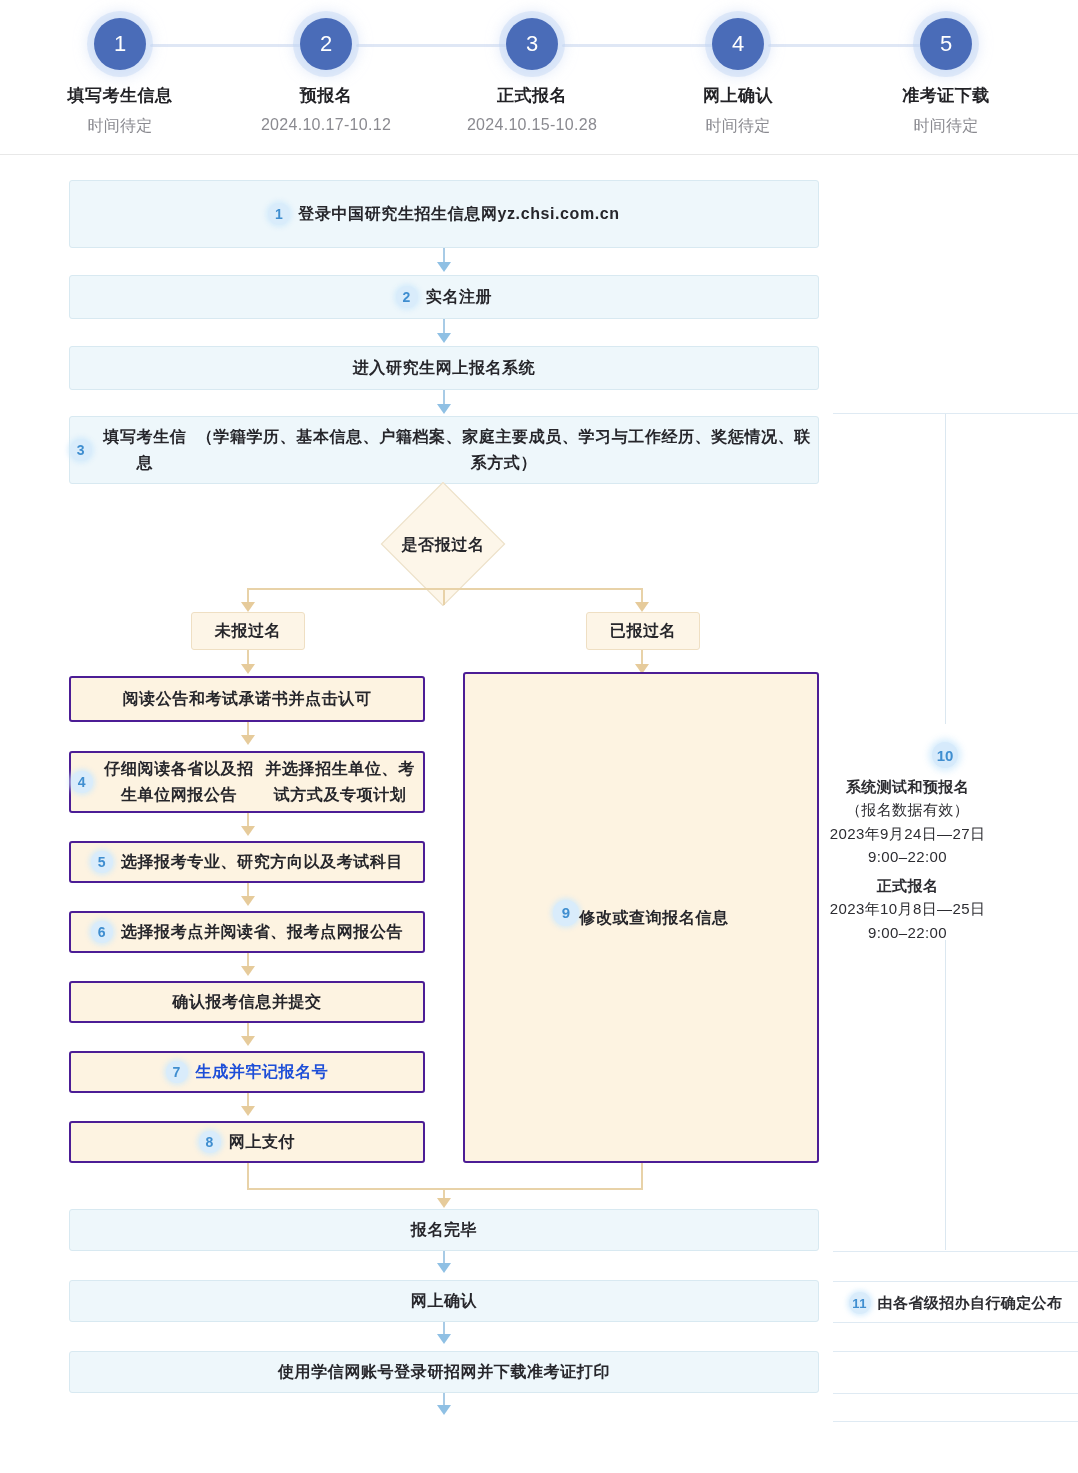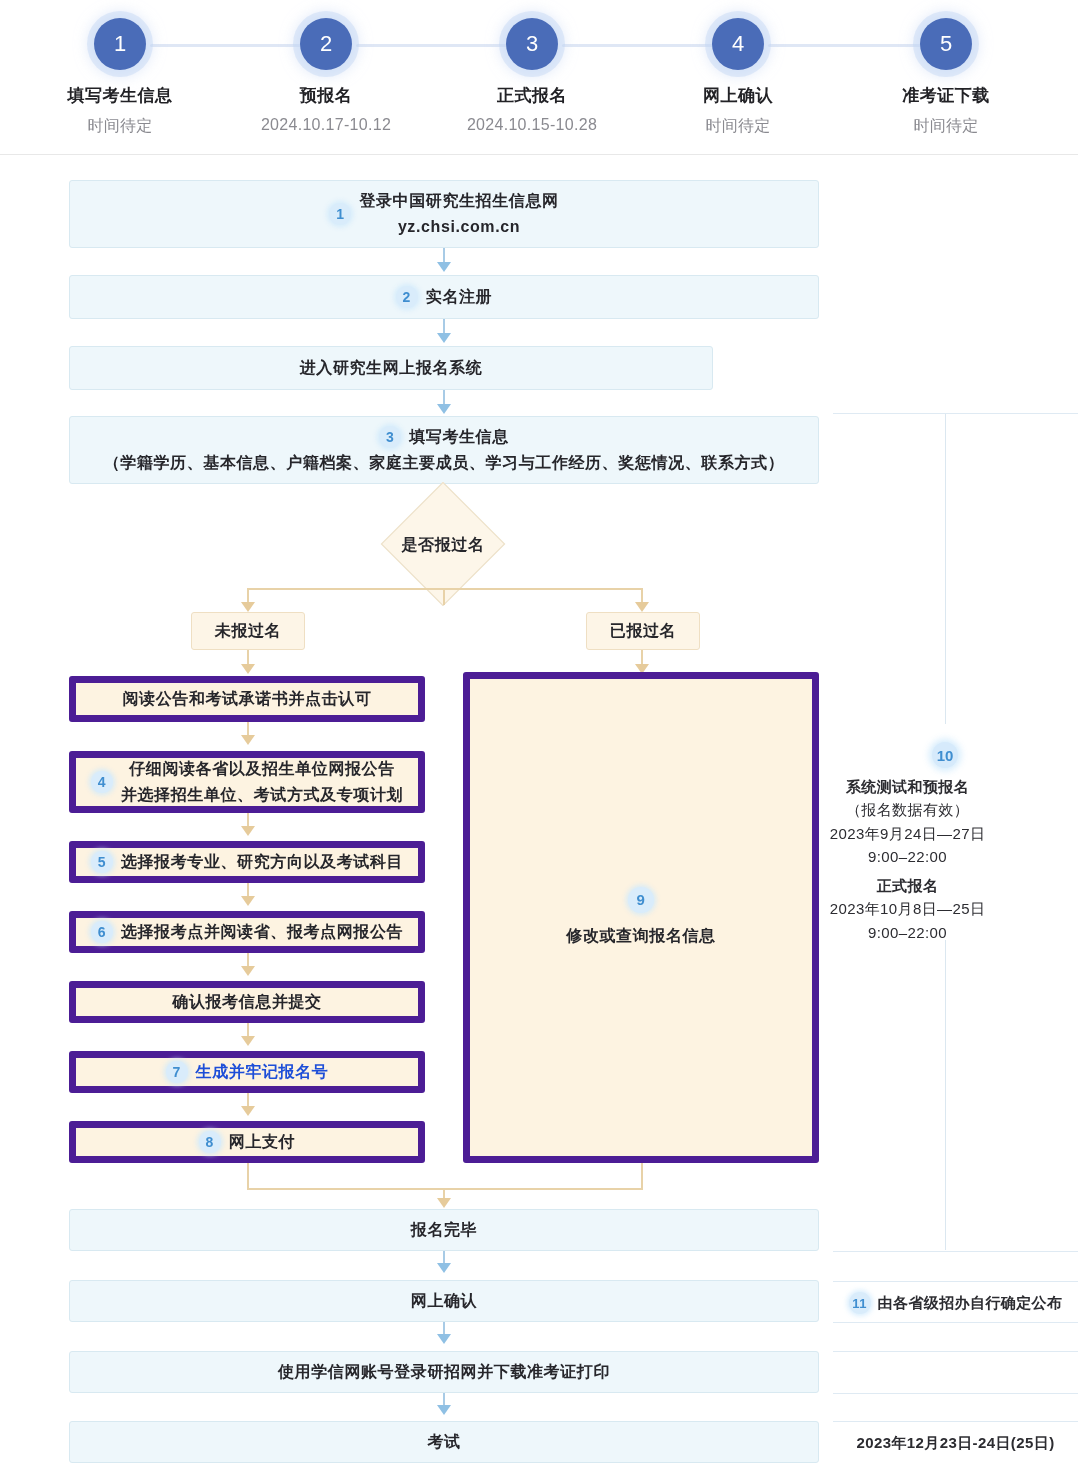--- a/index.html
+++ b/index.html
@@ -39,21 +39,21 @@
   .box {
     position: absolute;
     display: flex; align-items: center; justify-content: center;
     text-align: center;
     border-radius: 3px;
     font-size: 16px; color: #26262b; font-weight: 700;
     letter-spacing: 0.6px;
     line-height: 1.6;
   }
   .box.blue  { background: #eef7fb; border: 1px solid #d8e9f1; }
-  .box.cream { background: #fdf3e1; border: 7px solid #4c1d95; }
+  .box.cream { background: #fdf3e1; border: 2px solid #4c1d95; }
   .box.plain-cream { background: #fdf5e7; border: 1px solid #efdfc3; }
 
   .diamond {
     position: absolute;
     background: #fdf6e9;
     border: 1px solid #ecdfc6;
     transform: rotate(45deg);
   }
   .diamond-label {
     position: absolute; text-align: center;
@@ -65,21 +65,21 @@
     display: inline-flex; align-items: center; justify-content: center;
     width: 22px; height: 22px; border-radius: 50%;
     background: #d9ecfb; color: #3f8ed0;
     font-size: 14px; font-weight: 700;
     margin-right: 8px; flex: 0 0 auto;
     box-shadow: 0 0 5px 2px rgba(208,234,252,0.85);
   }
   .badge.lg { width: 26px; height: 26px; font-size: 15px; }
 
   .box-inner { display: flex; align-items: center; justify-content: center; }
-  .box-stack { display: flex; flex-direction: column; align-items: center; }
+  .box-stack { display: flex; flex-direction: row; align-items: center; }
   .red { color: #1d4ed8; }
 
   
   .conn { position: absolute; }
   .v-blue  { width: 2px; background: #a8cbe6; }
   .v-cream { width: 2px; background: #e8d2a8; }
   .h-cream { height: 2px; background: #e8d2a8; }
 
   .arrow-blue, .arrow-cream {
     position: absolute; width: 0; height: 0;
@@ -169,21 +169,21 @@
 
   <div class="box blue" style="left:69px; top:275px; width:750px; height:44px;">
     <div class="box-inner">
       <span class="badge">2</span>
       <span>实名注册</span>
     </div>
   </div>
   <div class="conn v-blue" style="left:443px; top:319px; height:16px;"></div>
   <div class="arrow-blue" style="left:437px; top:333px;"></div>
 
-  <div class="box blue" style="left:69px; top:346px; width:644px; height:44px;">
+  <div class="box blue" style="left:69px; top:346px; width:750px; height:44px;">
     <span>进入研究生网上报名系统</span>
   </div>
   <div class="conn v-blue" style="left:443px; top:390px; height:16px;"></div>
   <div class="arrow-blue" style="left:437px; top:404px;"></div>
 
   <div class="box blue" style="left:69px; top:416px; width:750px; height:68px;">
     <div class="box-stack">
       <div class="box-inner">
         <span class="badge">3</span>
         <span>填写考生信息</span>
@@ -298,23 +298,20 @@
   </div>
   <div class="conn v-blue" style="left:443px; top:1322px; height:15px;"></div>
   <div class="arrow-blue" style="left:437px; top:1334px;"></div>
 
   <div class="box blue" style="left:69px; top:1351px; width:750px; height:42px;">
     <span>使用学信网账号登录研招网并下载准考证打印</span>
   </div>
   <div class="conn v-blue" style="left:443px; top:1393px; height:15px;"></div>
   <div class="arrow-blue" style="left:437px; top:1405px;"></div>
 
-  <div class="box blue" style="left:69px; top:1421px; width:750px; height:42px;">
-    <span>考试</span>
-  </div>
 
   <div class="r-divider" style="left:833px; top:413px; width:245px;"></div>
   <div class="r-vline" style="left:945px; top:414px; height:310px;"></div>
 
   <div class="r-num-badge" style="left:945px; top:742px;">10</div>
   <div class="r-cell" style="left:785px; top:775px; width:245px;">
     <div class="strong">系统测试和预报名</div>
     <div>（报名数据有效）</div>
     <div>2023年9月24日—27日</div>
     <div>9:00–22:00</div>
@@ -332,17 +329,14 @@
     <span>由各省级招办自行确定公布</span>
   </div>
 
   <div class="r-divider" style="left:833px; top:1322px; width:245px;"></div>
   <div class="r-divider" style="left:833px; top:1351px; width:245px;"></div>
 
 
   <div class="r-divider" style="left:833px; top:1393px; width:245px;"></div>
   <div class="r-divider" style="left:833px; top:1421px; width:245px;"></div>
 
-  <div class="r-row" style="left:833px; top:1428px; width:245px; height:30px;">
-    <span>2023年12月23日-24日(25日)</span>
-  </div>
 
 </div>
 
 </body></html>

